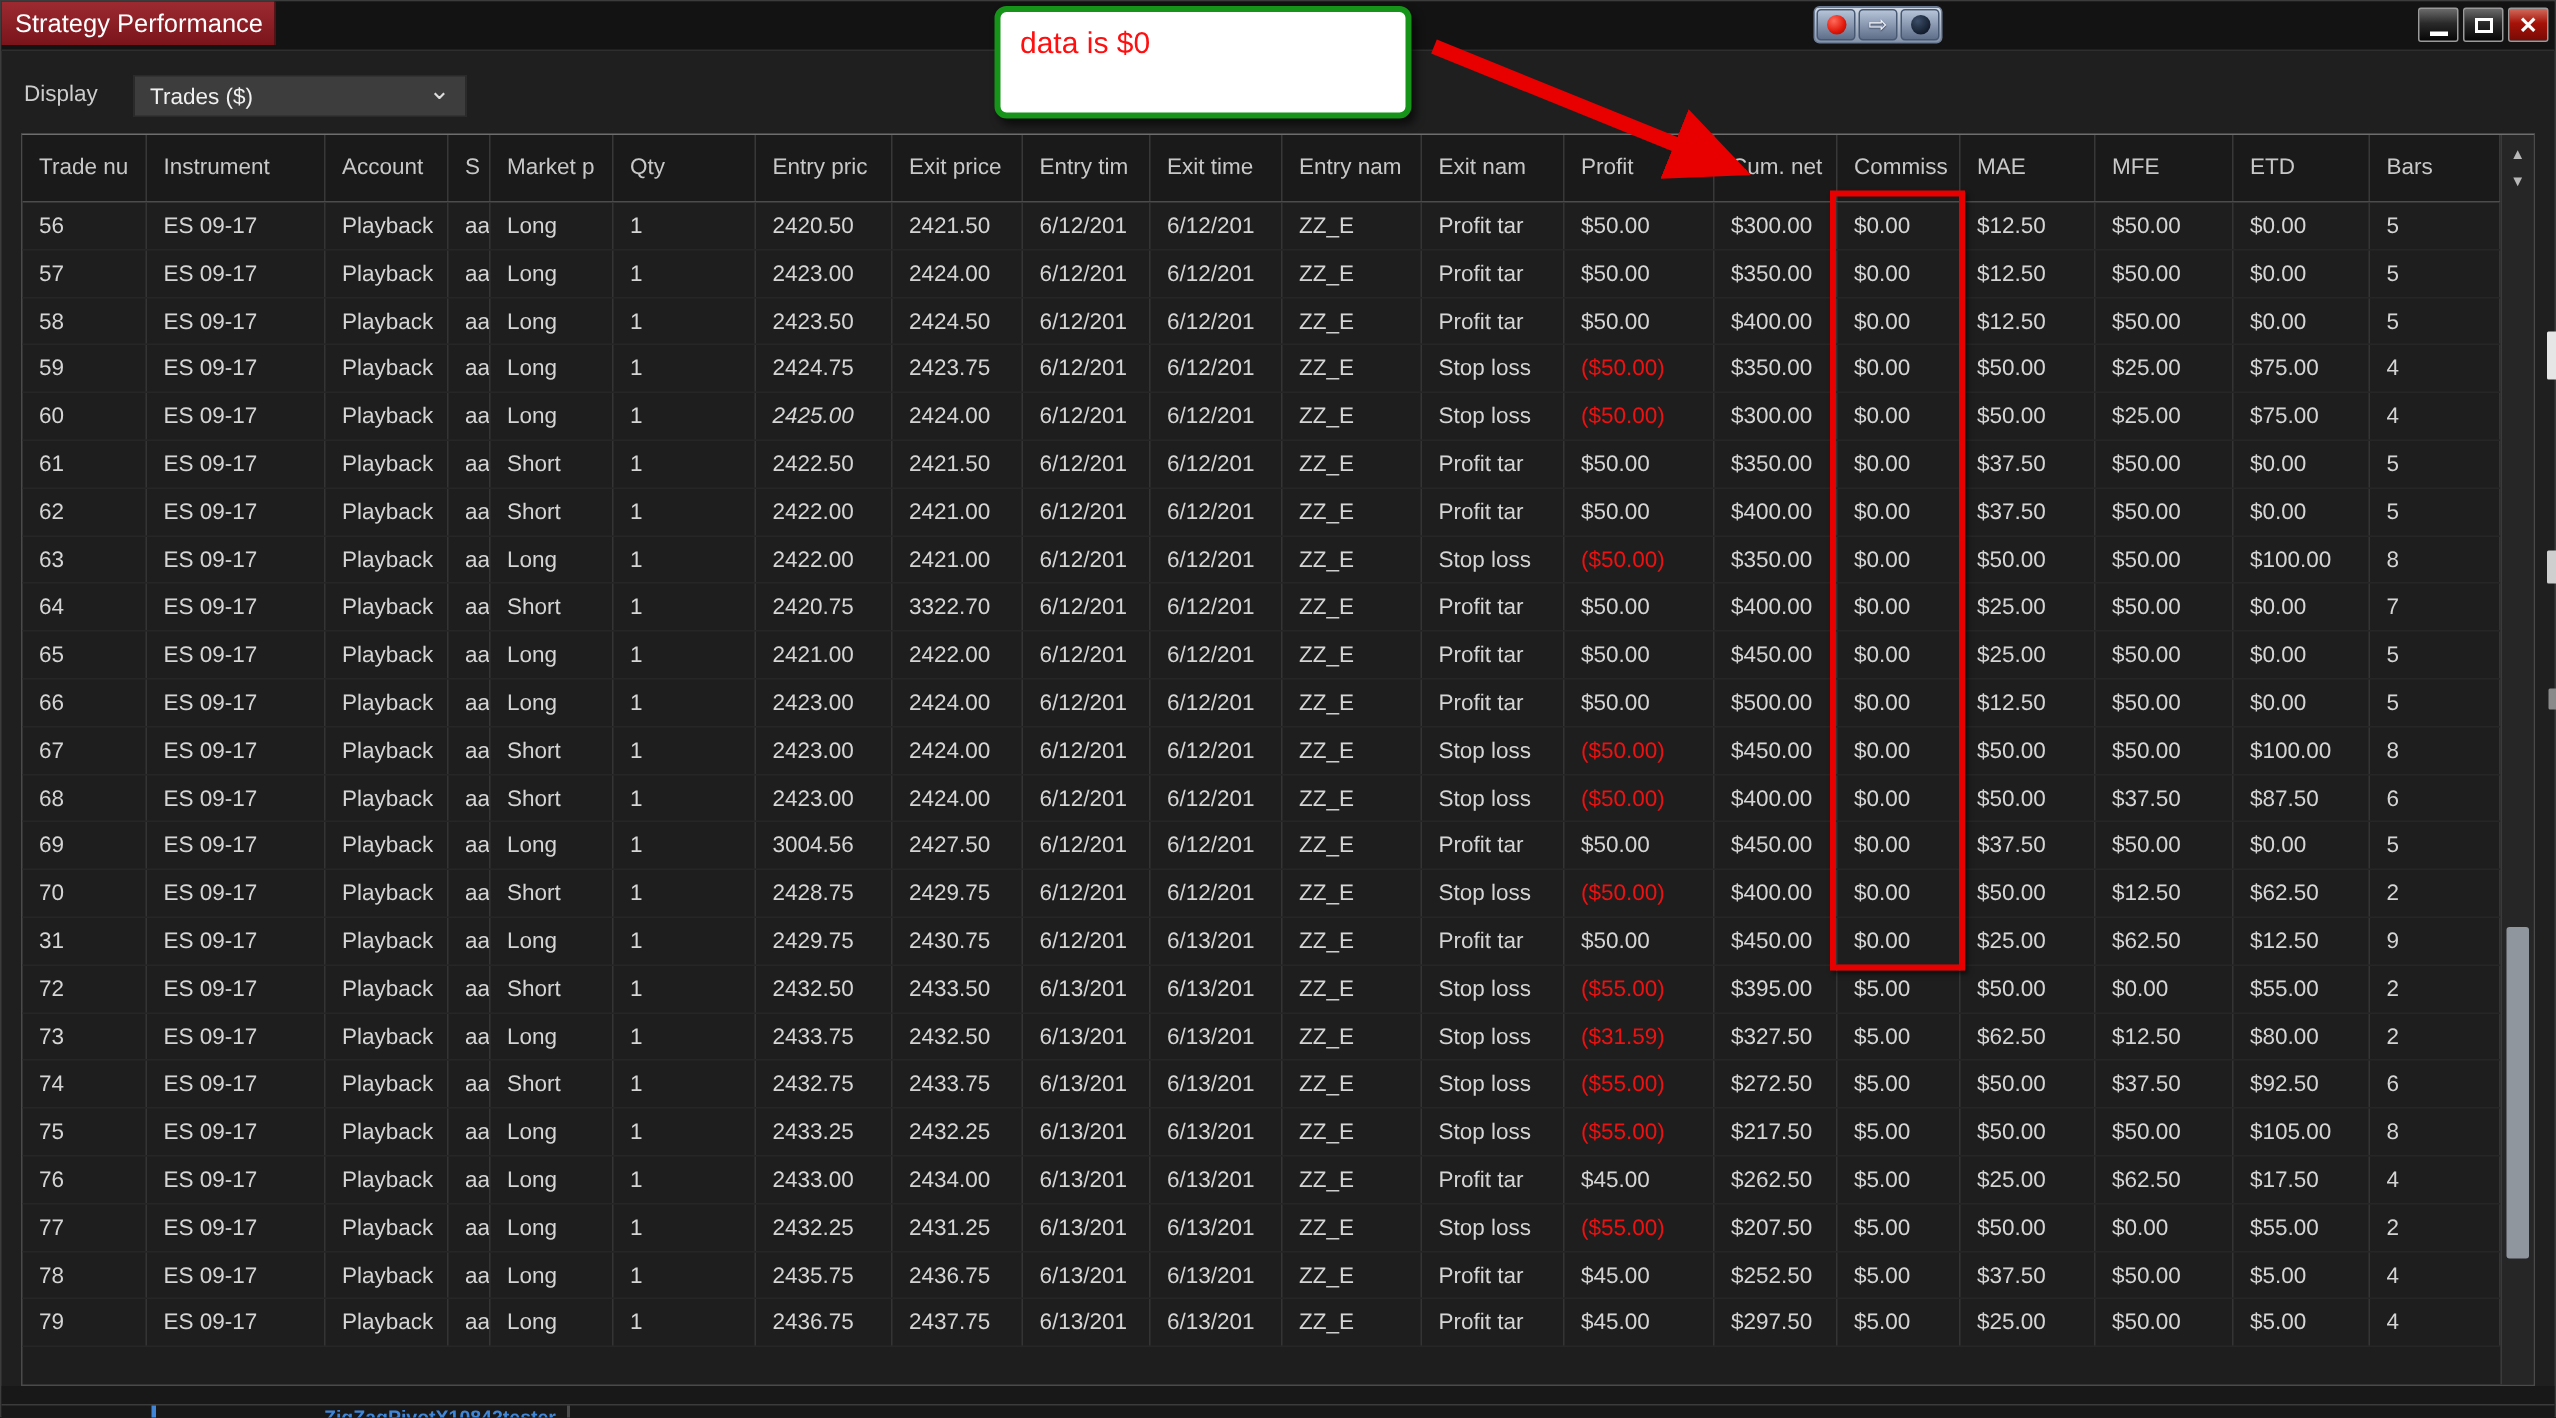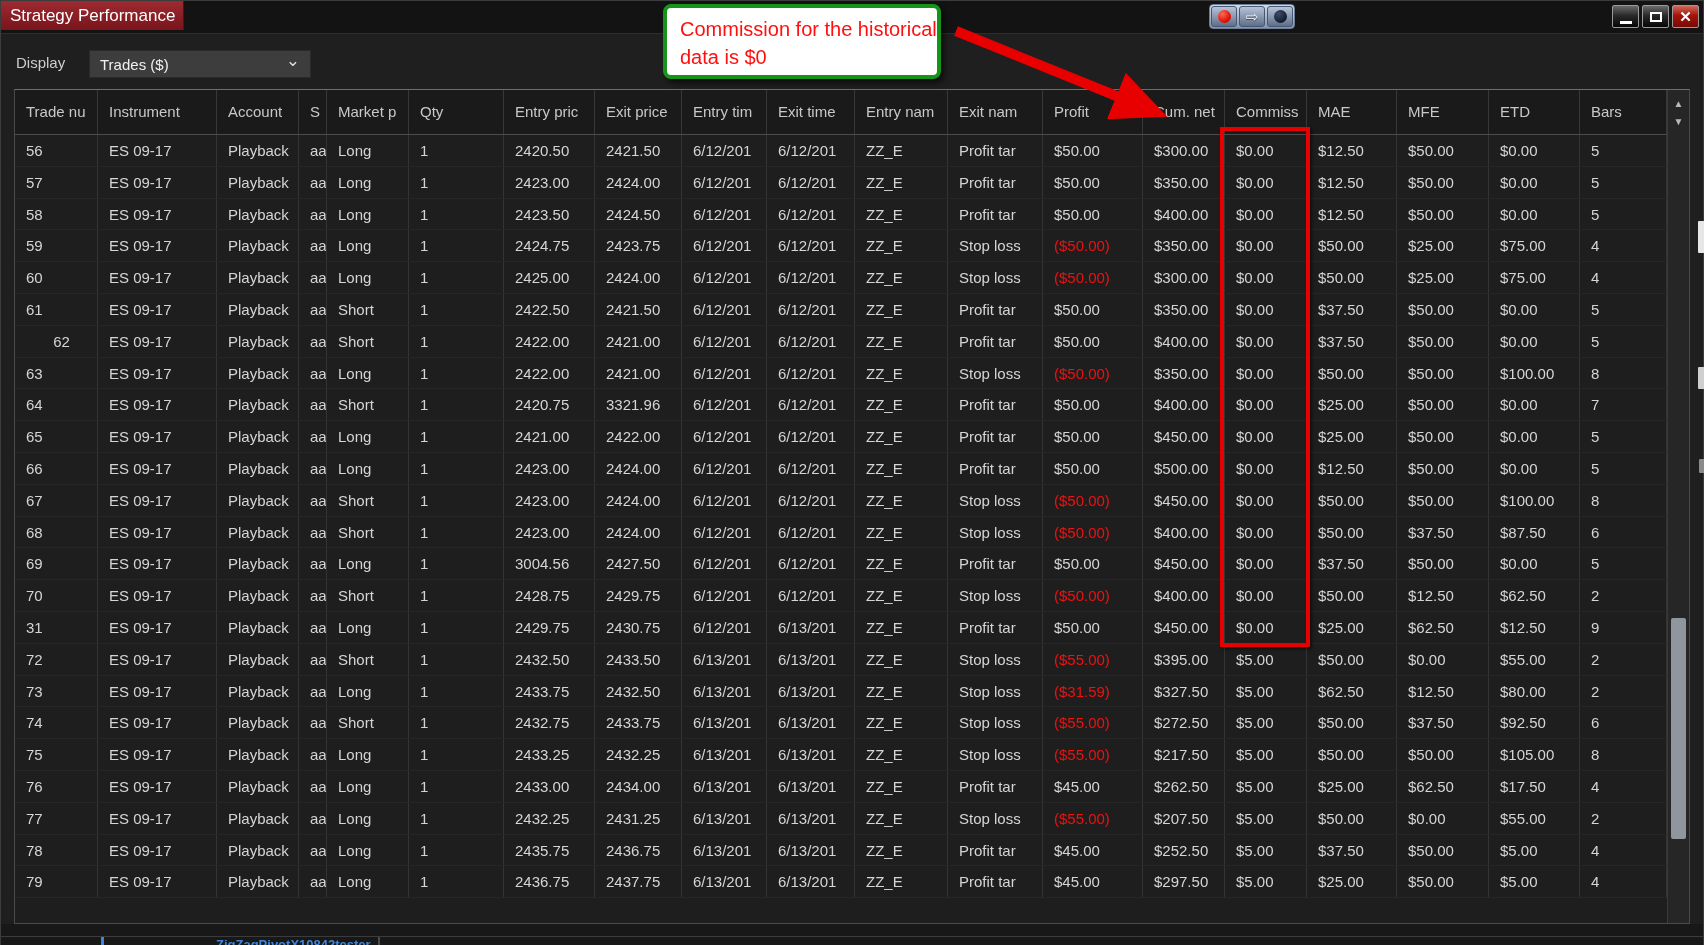--- a/index.html
+++ b/index.html
@@ -251,21 +251,21 @@
           <div class="td" style="width: 91px;">$75.00</div>
           <div class="td" style="width: 87px;">4</div>
         </div>
         <div class="tr">
           <div class="td" style="width: 83px;">60</div>
           <div class="td" style="width: 119px;">ES 09-17</div>
           <div class="td" style="width: 82px;">Playback</div>
           <div class="td" style="width: 28px;">aa</div>
           <div class="td" style="width: 82px;">Long</div>
           <div class="td" style="width: 95px;">1</div>
-          <div class="td" style="width: 91px;">2425.00</div>
+          <div class="td" style="width: 91px; font-style: italic;">2425.00</div>
           <div class="td" style="width: 87px;">2424.00</div>
           <div class="td" style="width: 85px;">6/12/201</div>
           <div class="td" style="width: 88px;">6/12/201</div>
           <div class="td" style="width: 93px;">ZZ_E</div>
           <div class="td" style="width: 95px;">Stop loss</div>
           <div class="td neg" style="width: 100px;">($50.00)</div>
           <div class="td" style="width: 82px;">$300.00</div>
           <div class="td" style="width: 82px;">$0.00</div>
           <div class="td" style="width: 90px;">$50.00</div>
           <div class="td" style="width: 92px;">$25.00</div>
@@ -287,21 +287,21 @@
           <div class="td" style="width: 95px;">Profit tar</div>
           <div class="td" style="width: 100px;">$50.00</div>
           <div class="td" style="width: 82px;">$350.00</div>
           <div class="td" style="width: 82px;">$0.00</div>
           <div class="td" style="width: 90px;">$37.50</div>
           <div class="td" style="width: 92px;">$50.00</div>
           <div class="td" style="width: 91px;">$0.00</div>
           <div class="td" style="width: 87px;">5</div>
         </div>
         <div class="tr">
-          <div class="td" style="width: 83px; text-align: center;">62</div>
+          <div class="td" style="width: 83px;">62</div>
           <div class="td" style="width: 119px;">ES 09-17</div>
           <div class="td" style="width: 82px;">Playback</div>
           <div class="td" style="width: 28px;">aa</div>
           <div class="td" style="width: 82px;">Short</div>
           <div class="td" style="width: 95px;">1</div>
           <div class="td" style="width: 91px;">2422.00</div>
           <div class="td" style="width: 87px;">2421.00</div>
           <div class="td" style="width: 85px;">6/12/201</div>
           <div class="td" style="width: 88px;">6/12/201</div>
           <div class="td" style="width: 93px;">ZZ_E</div>
@@ -336,21 +336,21 @@
           <div class="td" style="width: 87px;">8</div>
         </div>
         <div class="tr">
           <div class="td" style="width: 83px;">64</div>
           <div class="td" style="width: 119px;">ES 09-17</div>
           <div class="td" style="width: 82px;">Playback</div>
           <div class="td" style="width: 28px;">aa</div>
           <div class="td" style="width: 82px;">Short</div>
           <div class="td" style="width: 95px;">1</div>
           <div class="td" style="width: 91px;">2420.75</div>
-          <div class="td" style="width: 87px;">3321.96</div>
+          <div class="td" style="width: 87px;">3322.70</div>
           <div class="td" style="width: 85px;">6/12/201</div>
           <div class="td" style="width: 88px;">6/12/201</div>
           <div class="td" style="width: 93px;">ZZ_E</div>
           <div class="td" style="width: 95px;">Profit tar</div>
           <div class="td" style="width: 100px;">$50.00</div>
           <div class="td" style="width: 82px;">$400.00</div>
           <div class="td" style="width: 82px;">$0.00</div>
           <div class="td" style="width: 90px;">$25.00</div>
           <div class="td" style="width: 92px;">$50.00</div>
           <div class="td" style="width: 91px;">$0.00</div>
@@ -675,21 +675,20 @@
     <div class="vscroll">
       <div class="sb-btn sb-up">▲</div>
       <div class="sb-btn sb-down">▼</div>
       <div class="sb-thumb"></div>
     </div>
   </div>
 
   <div class="commission-highlight"></div>
 
   <div class="annotation">
-    <div>Commission for the historical</div>
     <div>data is $0</div>
   </div>
 
   <svg class="anno-arrow" width="250" height="105" viewBox="0 0 250 105">
     <defs>
       <marker id="ah" markerWidth="5.5" markerHeight="5" refX="3.2" refY="2.5" orient="auto">
         <path d="M0,0 L5.5,2.5 L0,5 Z" fill="#e80000"></path>
       </marker>
     </defs>
     <line x1="10" y1="8" x2="200" y2="85" stroke="#e80000" stroke-width="10" marker-end="url(#ah)"></line>

